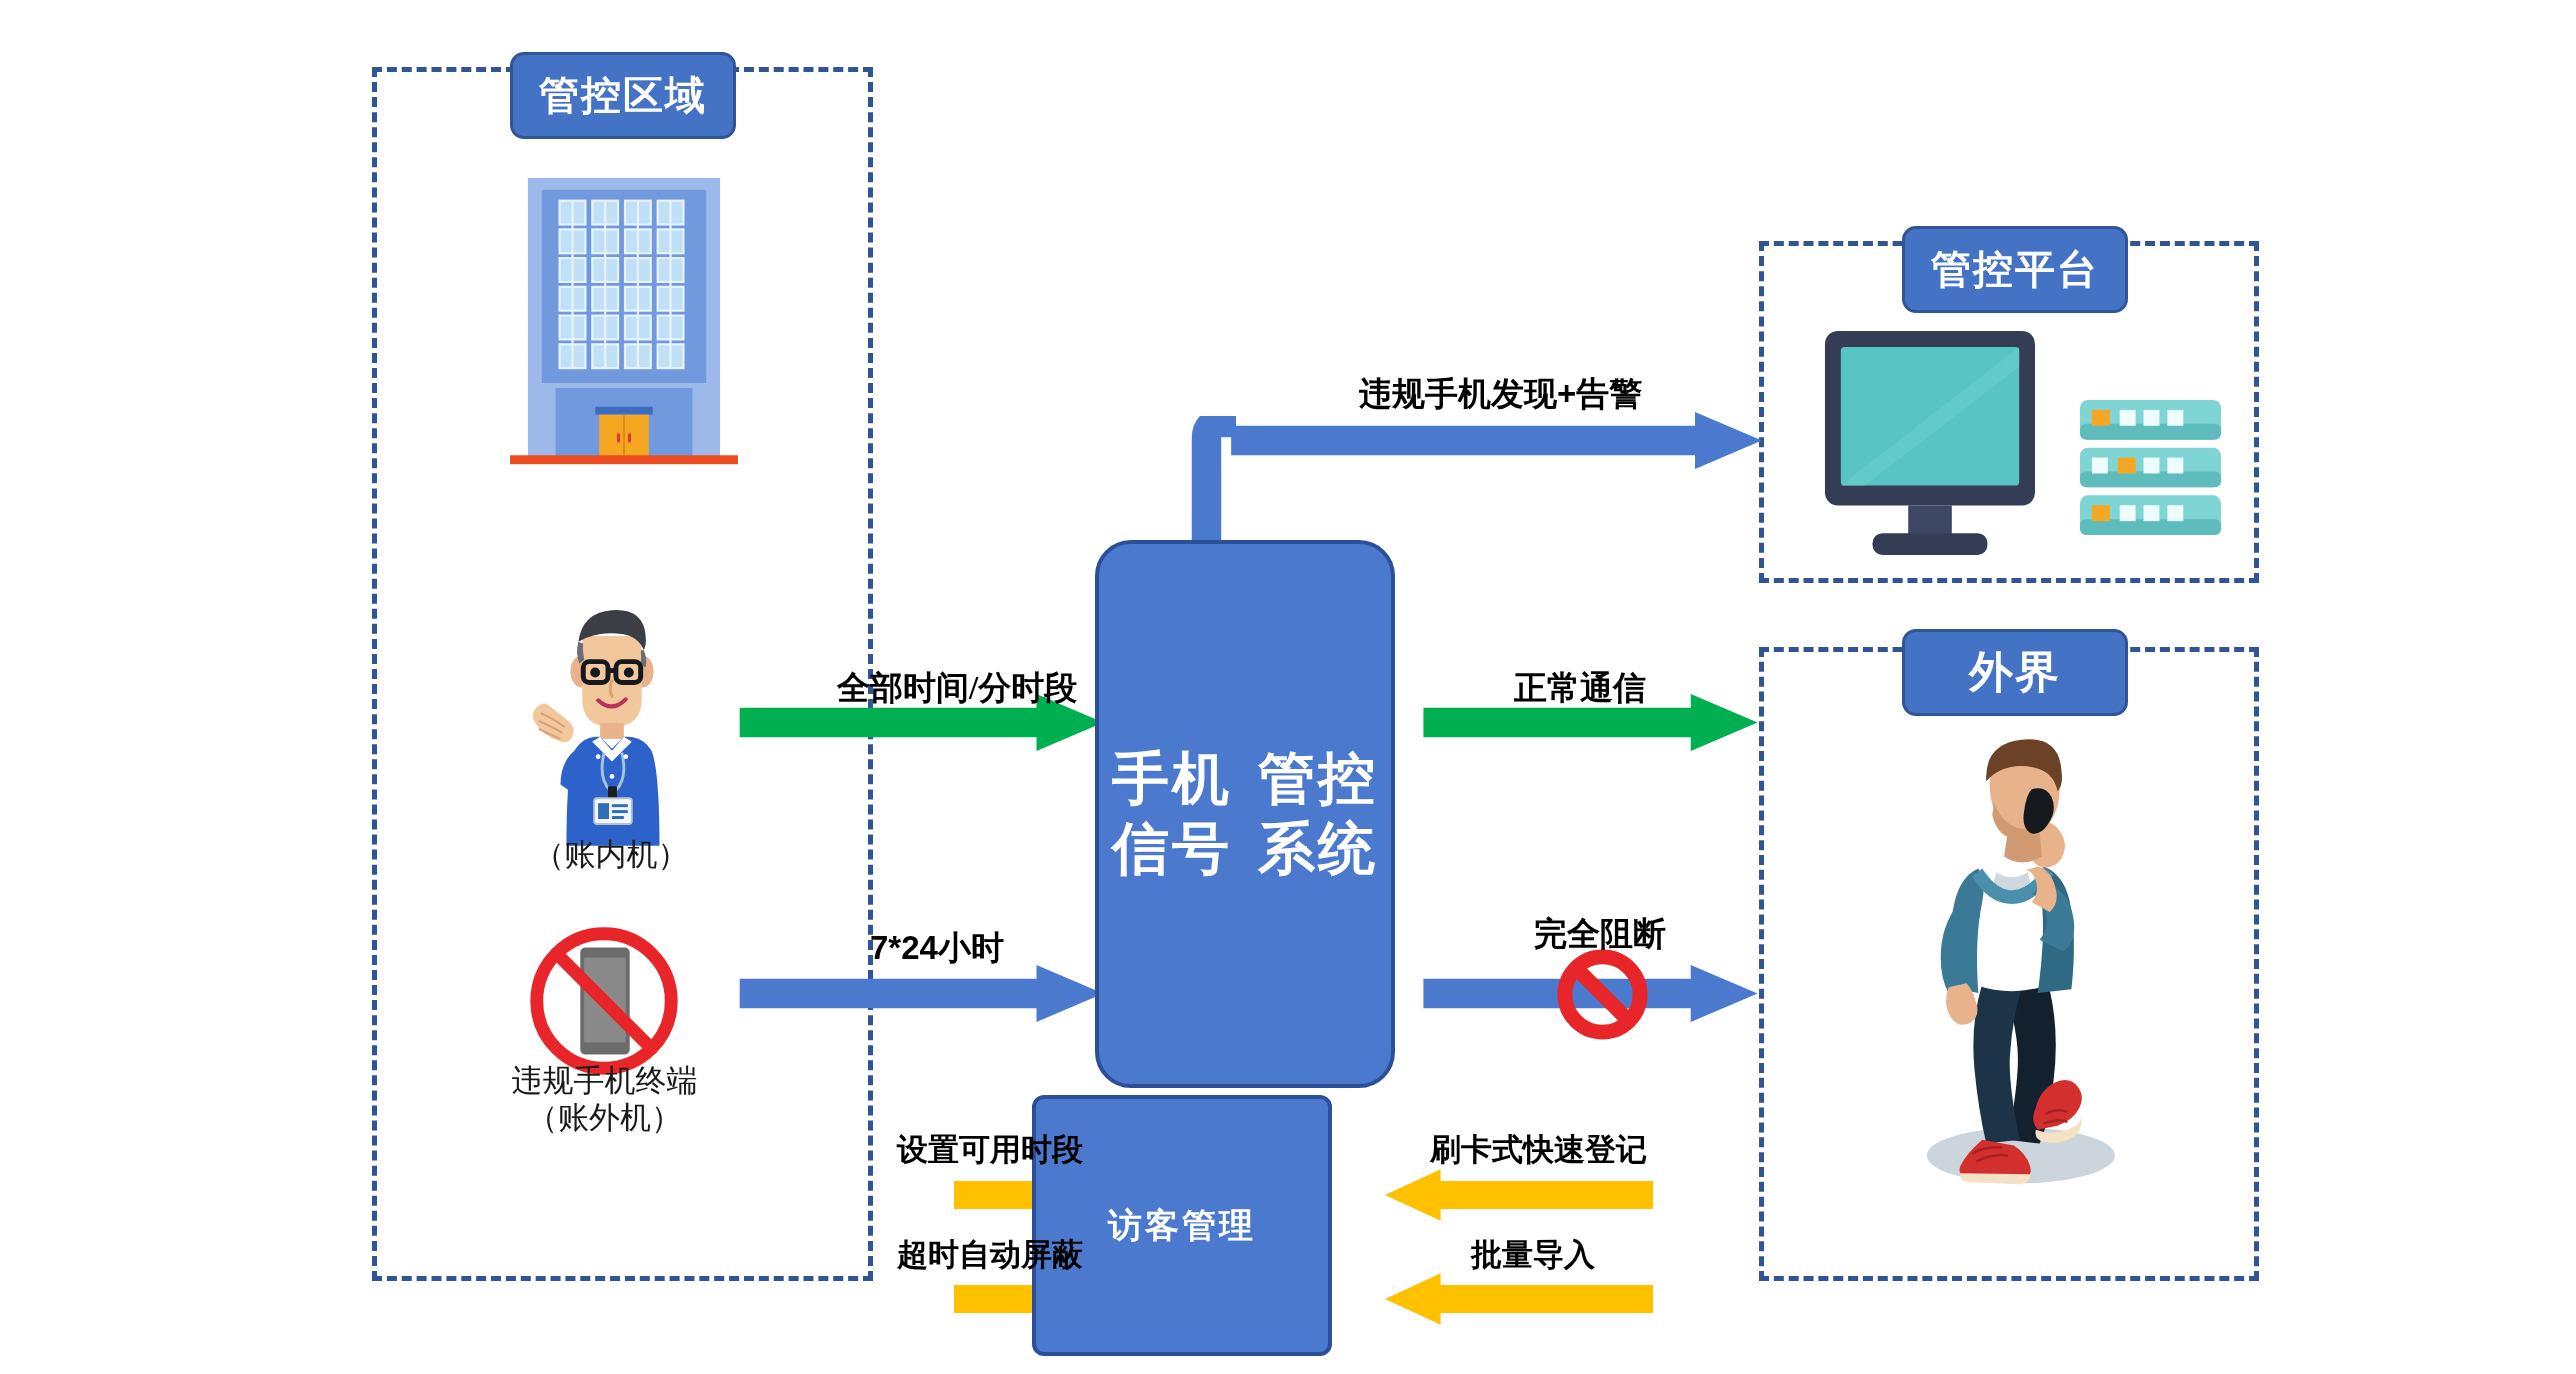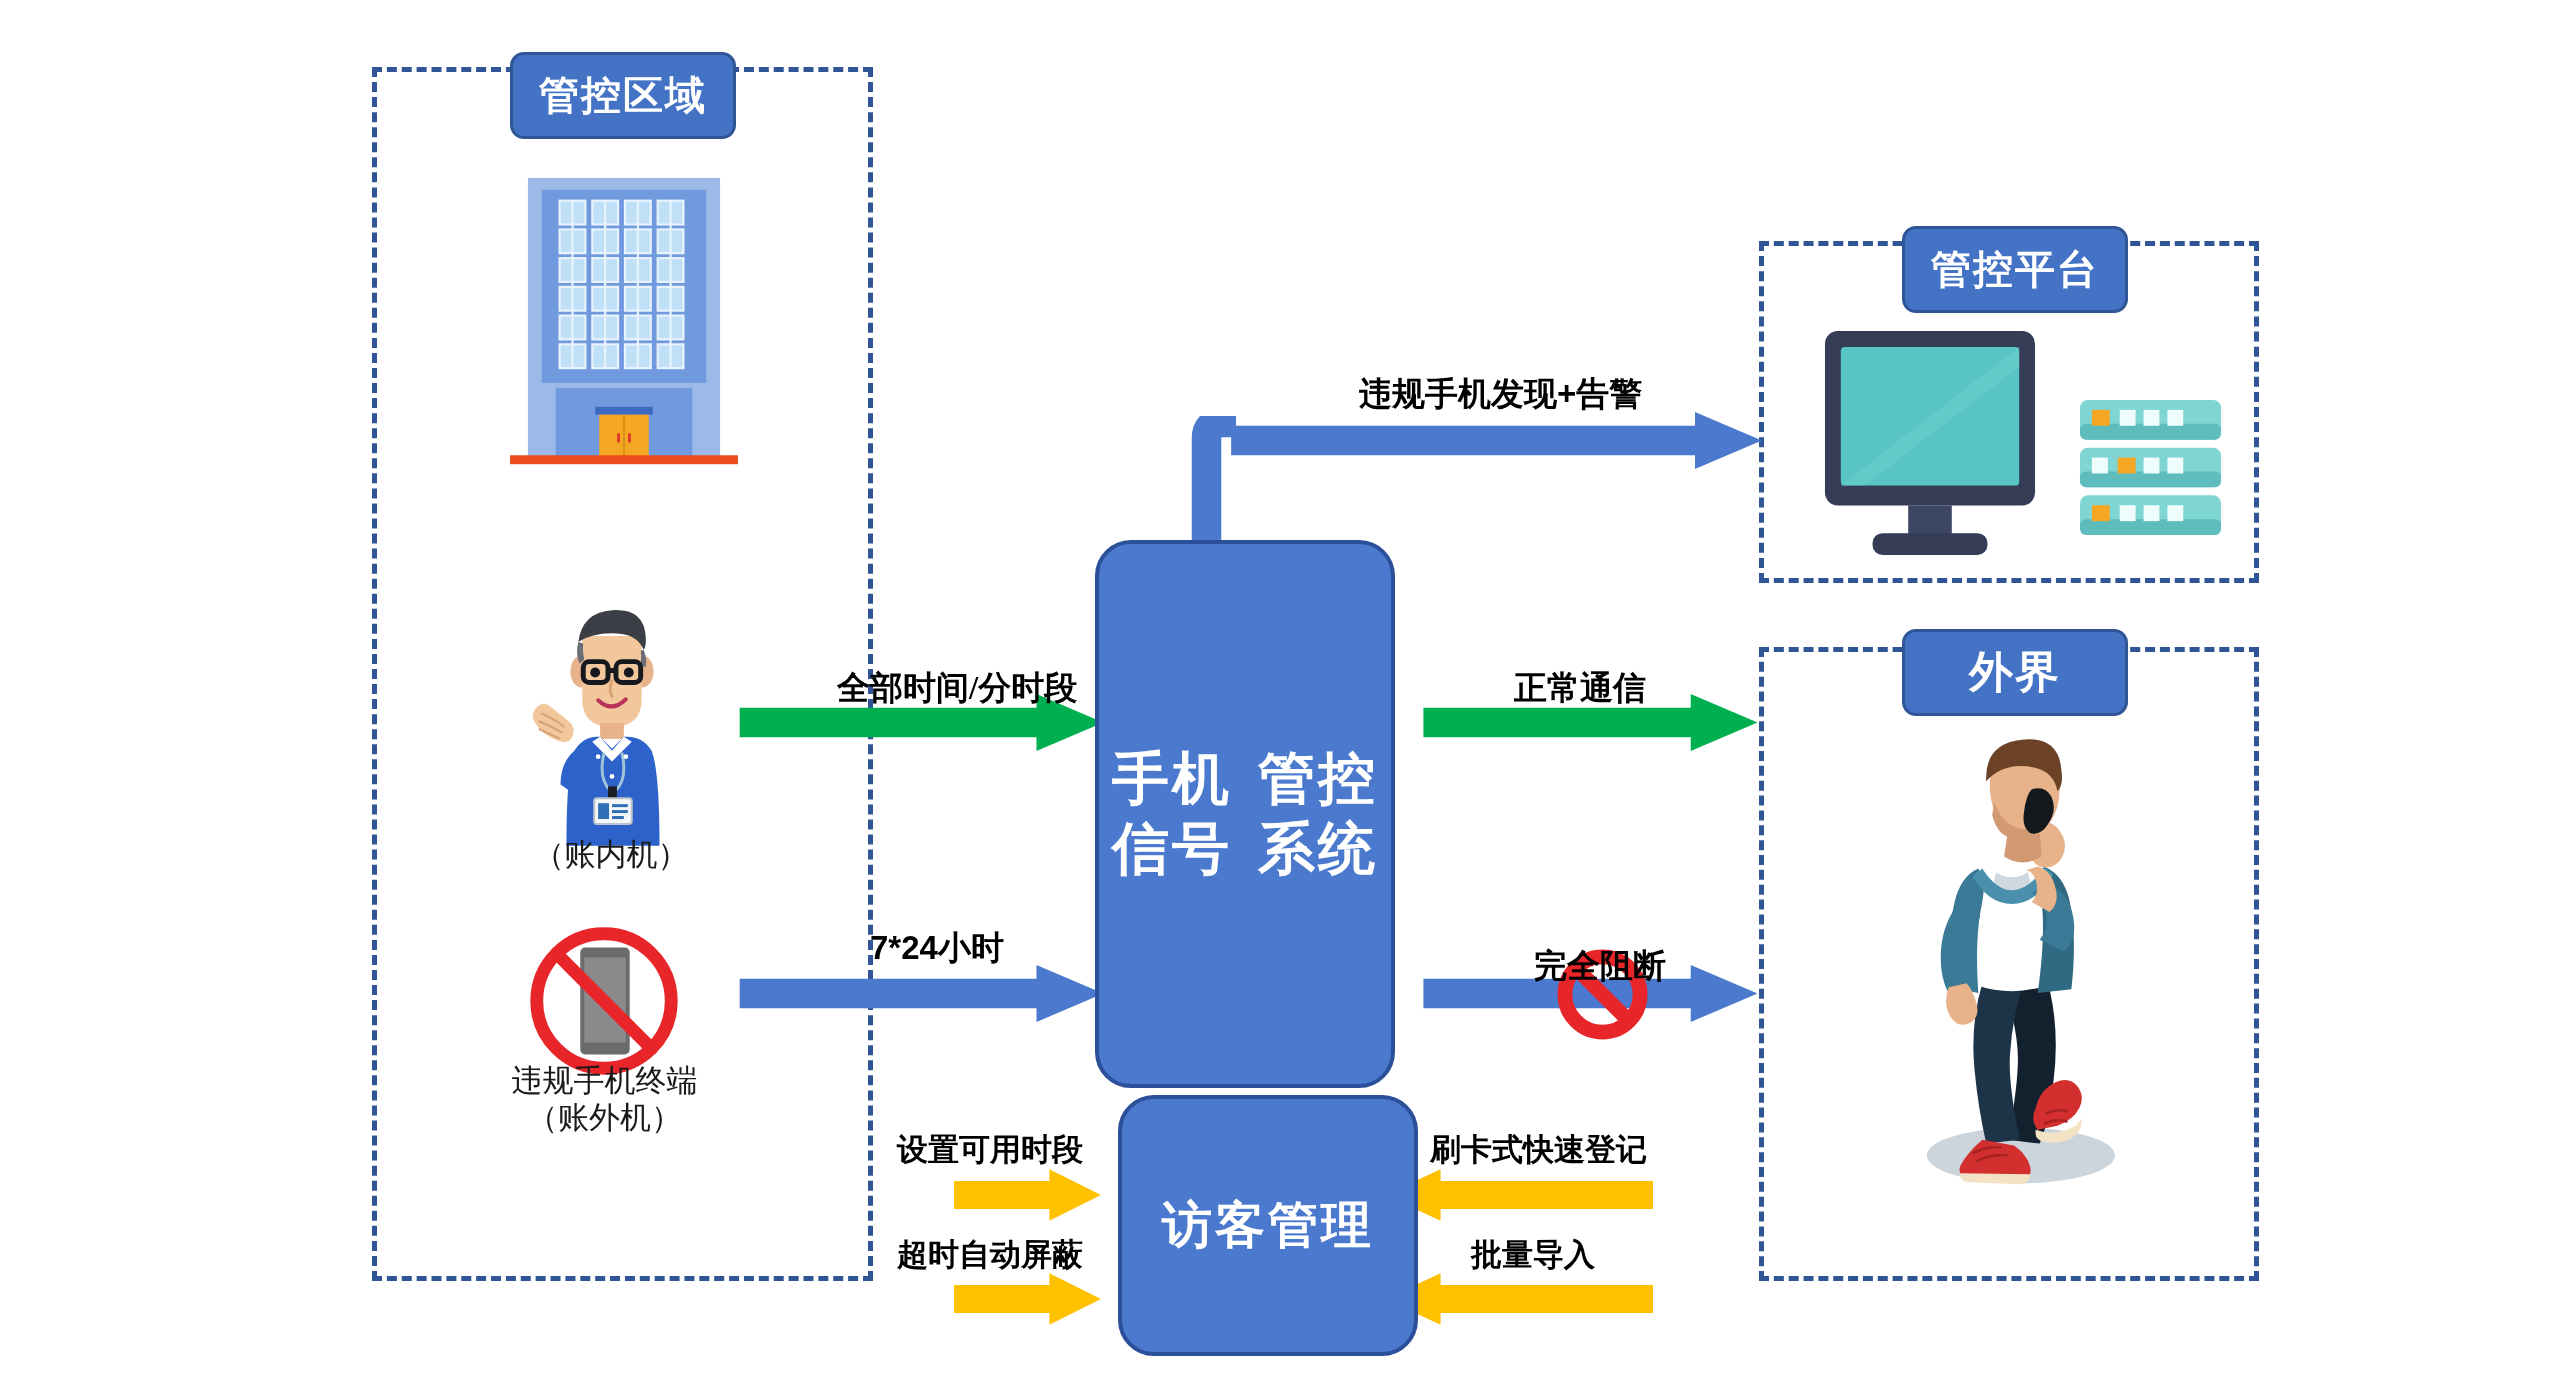--- a/index.html
+++ b/index.html
@@ -241,21 +241,21 @@
     <svg viewBox="0 0 60 130" width="59" height="129" xmlns="http://www.w3.org/2000/svg">
       <path d="M30 130 L30 22 q0 -16 16 -16 L60 6" fill="none" stroke="#4a79cd" stroke-width="30"></path>
     </svg>
   </div>
 
   <div class="procbox" style="left:1095px; top:540px; width:292px; height:540px; font-size:57px; letter-spacing:3px;">
     <div>手机信号</div>
     <div>管控系统</div>
   </div>
 
-  <div class="procbox" style="left:1118px; top:1095px; width:292px; height:253px; font-size:50px; letter-spacing:3px;">
+  <div class="procbox" style="left:1032px; top:1095px; width:292px; height:253px; font-size:34px; letter-spacing:3px;border-radius:12px;">
     <div>访客管理</div>
   </div>
 
   <div class="zone" style="left:1759px; top:241px; width:500px; height:342px;"></div>
   <div class="zone-tab" style="left:1902px; top:226px; width:220px; height:81px; font-size:40px;">
     <span>管控平台</span>
   </div>
 
   <div class="iconwrap" style="left:1821px; top:327px; width:218px; height:233px;">
     <svg viewBox="0 0 220 235" width="218" height="233" xmlns="http://www.w3.org/2000/svg">
@@ -383,21 +383,21 @@
   </div>
   <div class="arrow-label" style="left:1514px; top:666px; font-size:33px;">
     <span>正常通信</span>
   </div>
 
   <div class="arrow" style="left:1422px; top:965px; width:337px; height:57px;">
     <svg viewBox="0 0 340 58" width="337" height="57" xmlns="http://www.w3.org/2000/svg">
       <path d="M0 14 H272 V0 L340 29 L272 58 V44 H0 Z" fill="#4a79cd"></path>
     </svg>
   </div>
-  <div class="arrow-label" style="left:1534px; top:912px; font-size:33px;margin-top:32px;">
+  <div class="arrow-label" style="left:1534px; top:912px; font-size:33px;">
     <span>完全阻断</span>
   </div>
   <div class="iconwrap" style="left:1557px; top:949px; width:91px; height:91px;">
     <svg viewBox="0 0 92 92" width="91" height="91" xmlns="http://www.w3.org/2000/svg">
       <circle cx="46" cy="46" r="38" fill="none" stroke="#e8262a" stroke-width="15"></circle>
       <line x1="21" y1="21" x2="71" y2="71" stroke="#e8262a" stroke-width="15" stroke-linecap="round"></line>
     </svg>
   </div>
 
   <div class="arrow" style="left:954px; top:1169px; width:147px; height:52px;">

